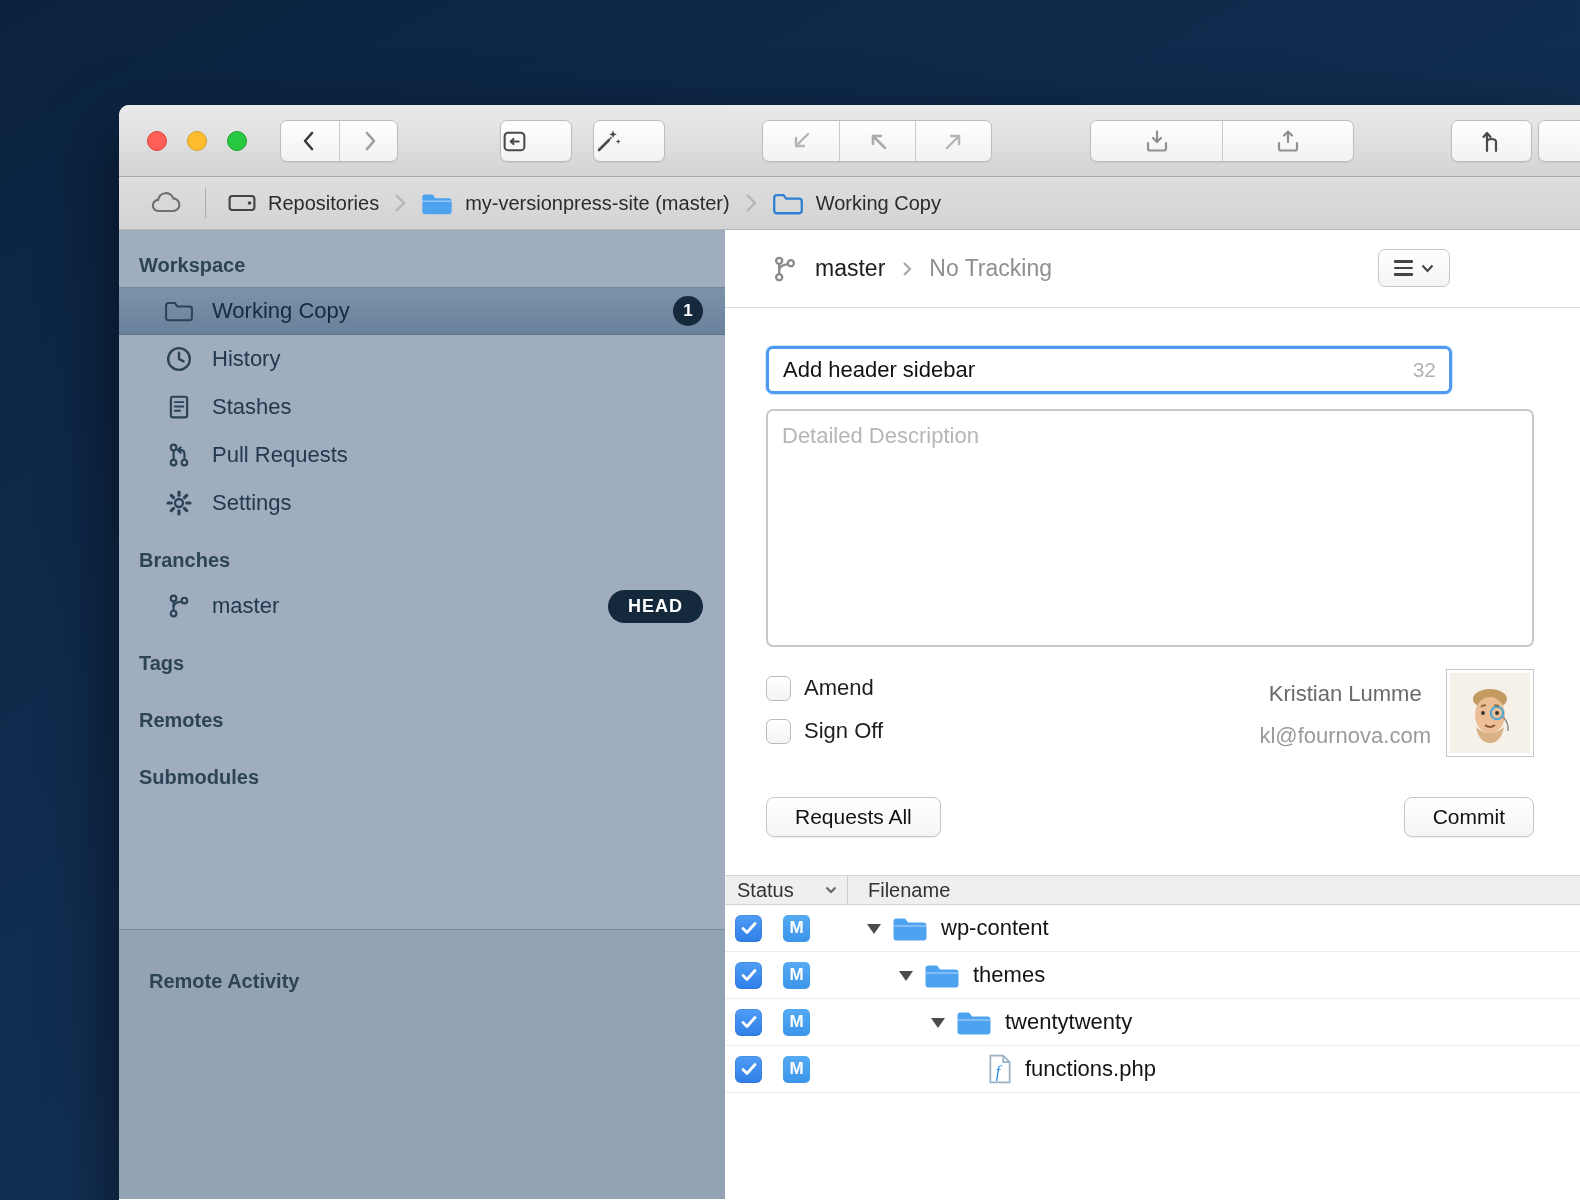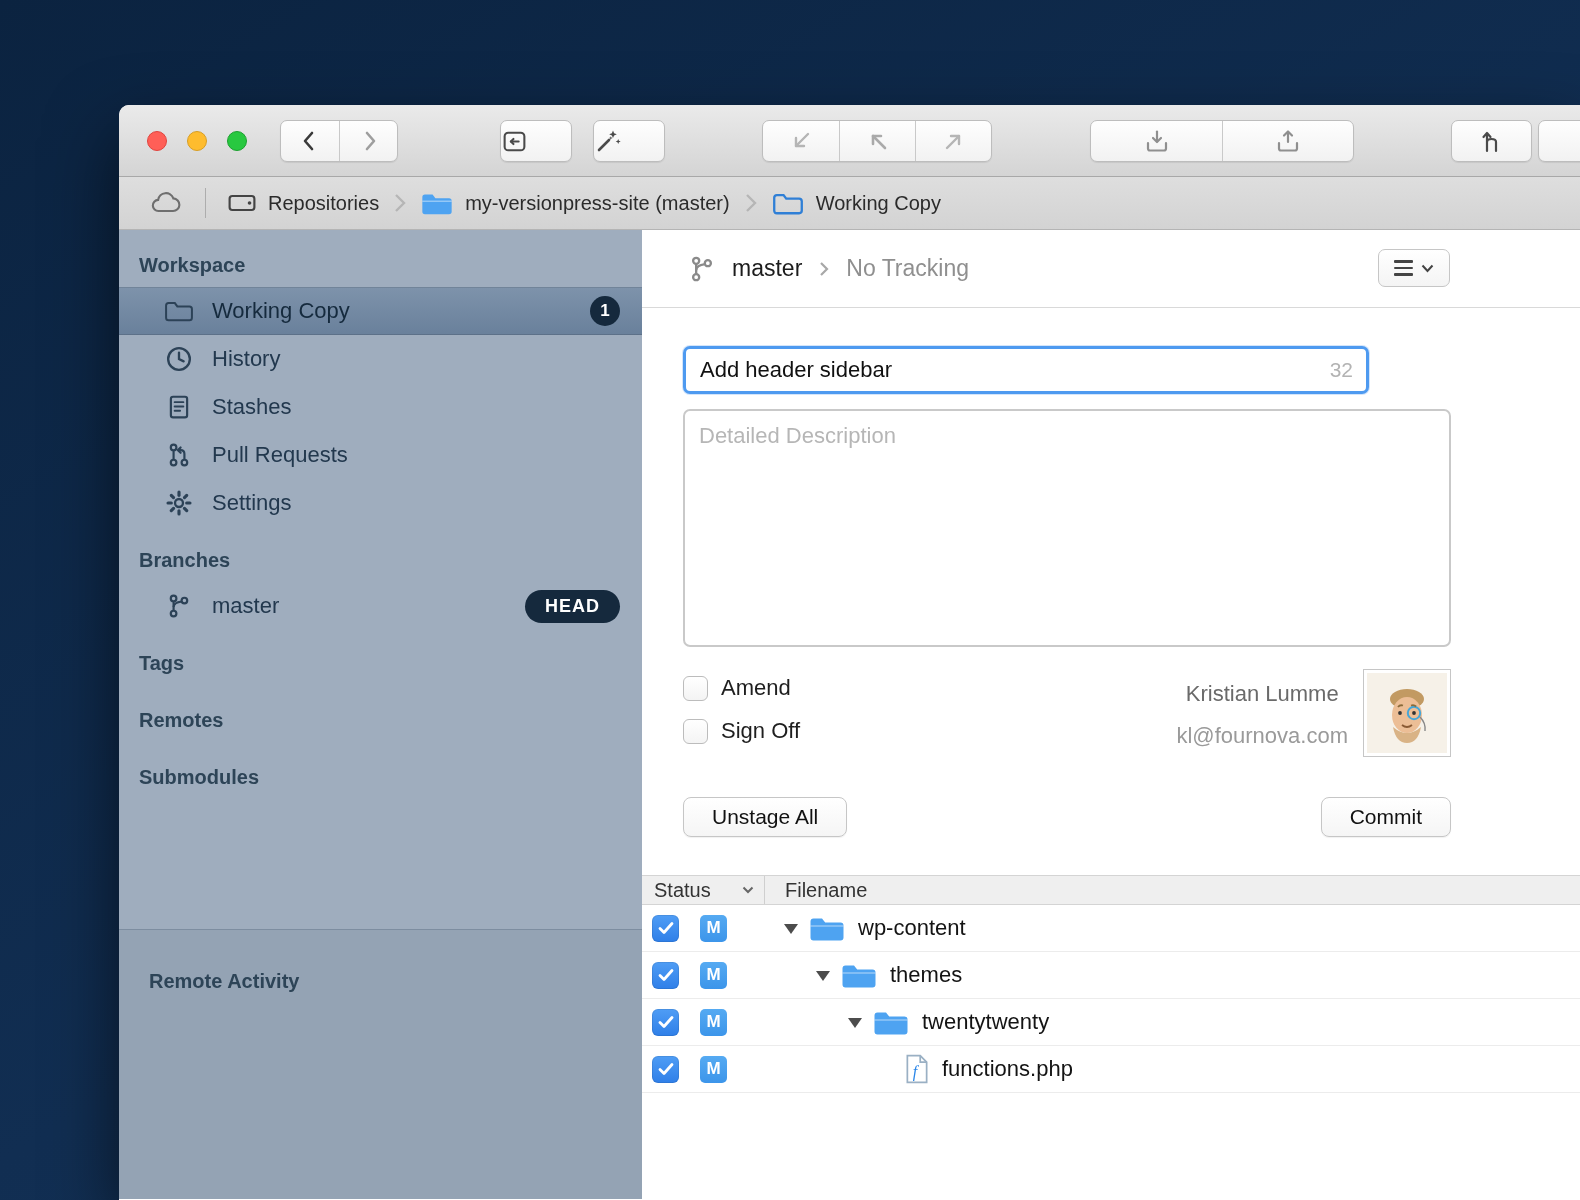--- a/index.html
+++ b/index.html
@@ -34,21 +34,21 @@
   .seg-right { left:1332px; } .seg-right button { width:79px; }
   .btn-sliver { left:1419px; width:60px; border-radius:7px 0 0 7px; }
   
   .crumbbar { height:53px; background:linear-gradient(#dedede,#d3d3d3); border-bottom:1px solid #b4b4b4;
     display:flex; align-items:center; padding-left:30px; gap:14px; }
   .vdiv { width:1px; height:30px; background:#adadad; margin:0 8px; }
   .crumb { display:flex; align-items:center; gap:12px; font-size:20px; color:#2b2b2b; cursor:default; }
   .chevR { opacity:.55; }
   
   .appbody { display:flex; height:calc(100% - 126px); }
-  .sidebar { width:523px; flex:none; background:#9fadbe; display:flex; flex-direction:column; color:#22384e; }
+  .sidebar { width:606px; flex:none; background:#9fadbe; display:flex; flex-direction:column; color:#22384e; }
   .sb-top { flex:1; padding-top:14px; overflow:hidden; }
   .sb-bottom { height:270px; background:#94a3b4; border-top:1px solid #7d8da0; padding:30px 0 0 30px; }
   .sb-header { font-size:20px; font-weight:700; color:#2d4457; padding:10px 0 10px 20px; }
   .sb-header.gap { margin-top:12px; }
   .sb-item { height:48px; display:flex; align-items:center; padding-left:44px; gap:17px; font-size:22px; cursor:default; }
   .sb-item .sb-icon { width:32px; height:30px; display:flex; align-items:center; justify-content:center; color:#2c4257; flex:none; }
   .sb-item.selected { background:linear-gradient(#7e93ab,#69809b); box-shadow:inset 0 1px rgba(0,0,0,.1), inset 0 -1px rgba(0,0,0,.12); color:#152a3d; }
   .sb-count { margin-left:auto; margin-right:22px; width:30px; height:30px; border-radius:50%;
     background:#15293d; color:#fff; font-size:17px; font-weight:700; display:flex; align-items:center; justify-content:center; }
   .head-pill { margin-left:auto; margin-right:22px; height:33px; padding:0 20px; border-radius:17px;
@@ -395,21 +395,21 @@
                 <circle cx="47" cy="40" r="6.2" fill="none" stroke="#45a6d8" stroke-width="2"></circle>
                 <path d="M53 44 q6 6 5 14" fill="none" stroke="#888" stroke-width="1.4"></path>
                 <path d="M35 52 q5 4 10 0" fill="none" stroke="#8a5a34" stroke-width="1.8"></path>
                 <path d="M31 34 q2-2.5 5-1.5 M44 32.5 q3-1 5 1" fill="none" stroke="#8a6a3a" stroke-width="1.8"></path>
               </svg>
             </div>
           </div>
         </div>
 
         <div class="btn-row">
-          <button class="mbtn">Unstage All</button>
+          <button class="mbtn">Requests All</button>
           <button class="mbtn commit">Commit</button>
         </div>
       </div>
 
       <div class="ftable">
         <div class="fhead">
           <span class="h-status">
             <span>Status</span>
             <span class="hchev">
               <svg width="12" height="8" viewBox="0 0 12 8" fill="none" stroke="#666" stroke-width="2">

